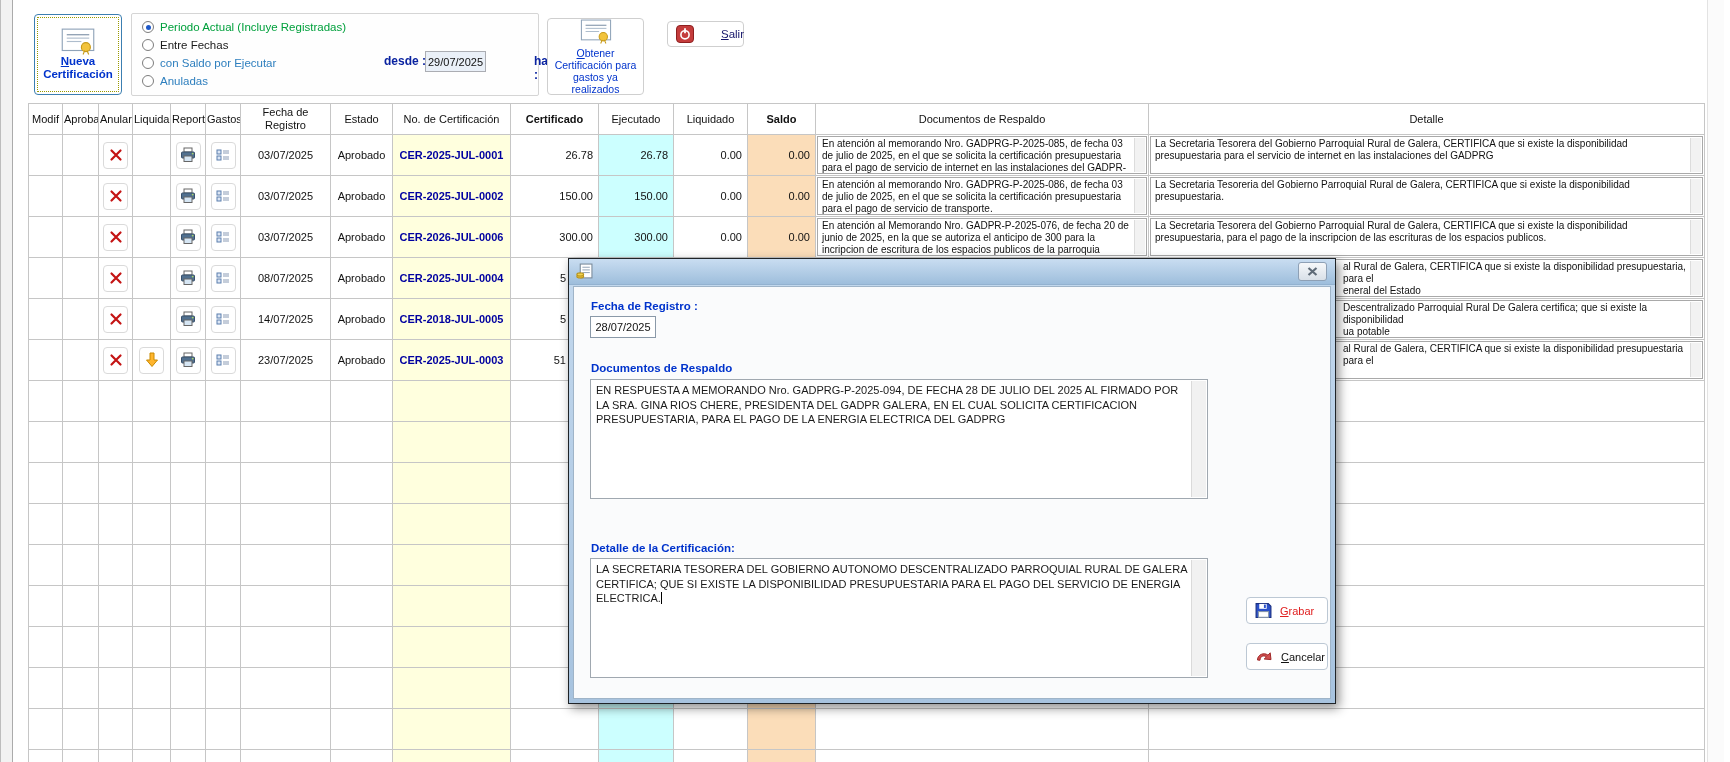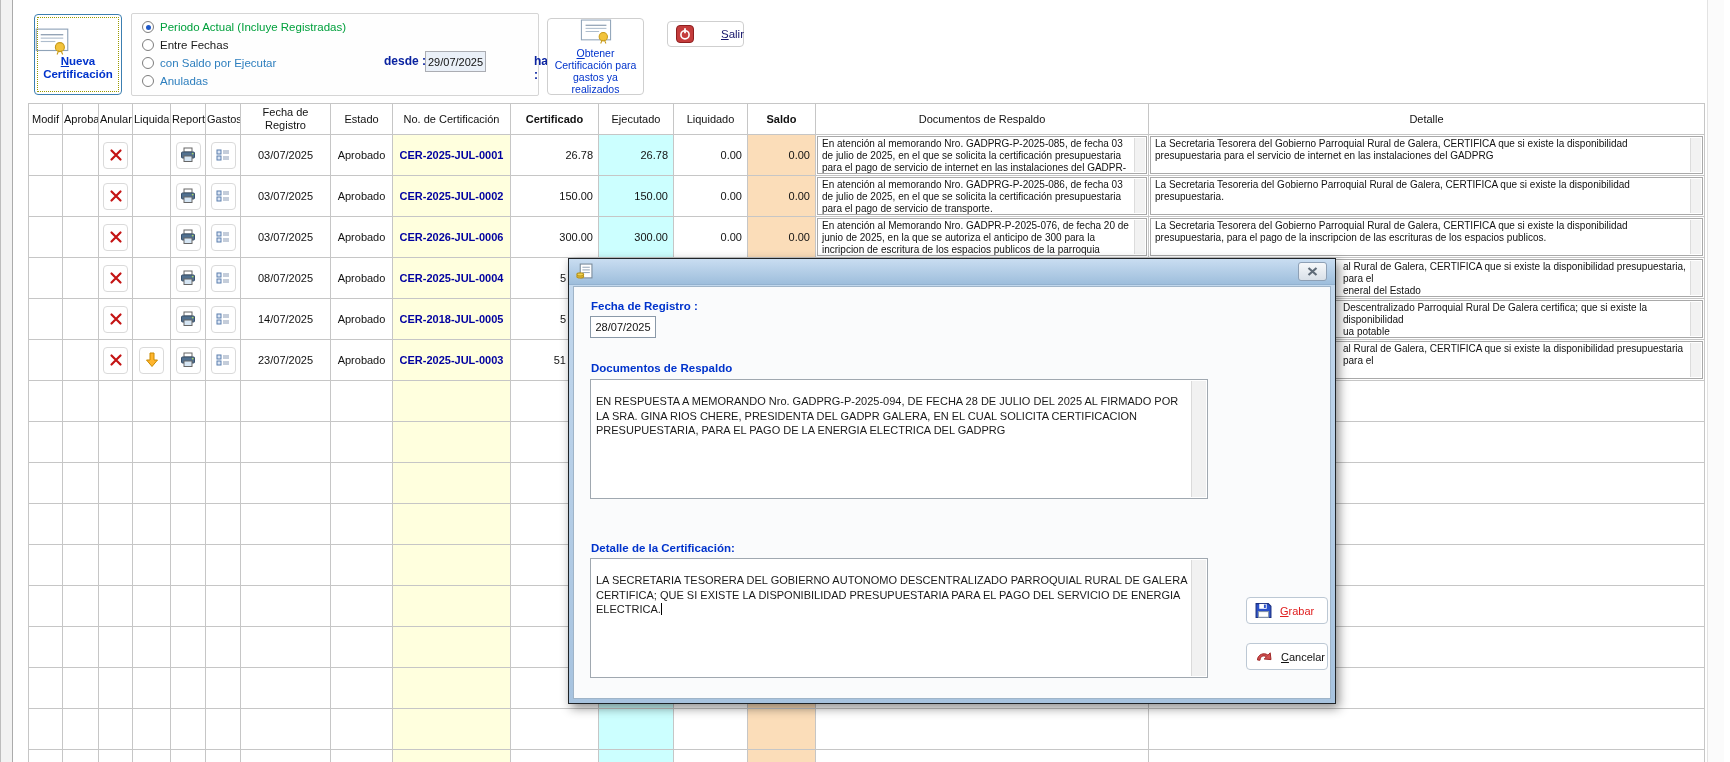--- a/index.html
+++ b/index.html
@@ -8,21 +8,21 @@
   .screen { position:relative; width:1730px; height:762px; overflow:hidden; background:#fff; }
 
   
   .left-strip { position:absolute; left:0; top:0; width:13px; height:762px;
     background:#F2F2F2; border-left:1px solid #BDBDBD; border-right:1px solid #ABABAB; }
 
   
   .btn-nueva { position:absolute; left:34px; top:14px; width:88px; height:81px;
     background:#fff; border:1px solid #3C7FB1; border-radius:4px;
     outline:1px dotted #9a9a00; outline-offset:-4px;
-    display:flex; flex-direction:column; align-items:flex-start; justify-content:center; gap:0; cursor:pointer; }
+    display:flex; flex-direction:column; align-items:center; justify-content:center; gap:0; cursor:pointer; }
   .btn-nueva .lbl { display:block; color:#0033CC; font-weight:bold; font-size:11.5px; text-align:center; line-height:13px; }
   .hotkey::first-letter { text-decoration:underline; }
 
   .filter-box { position:absolute; left:131px; top:13px; width:408px; height:83px;
     background:#FEFEFE; border:1px solid #D5D5D5; border-radius:2px; }
   .radio-row { position:absolute; left:10px; display:flex; align-items:center; gap:6px; font-size:11.5px; cursor:pointer; }
   .radio { width:12px; height:12px; border-radius:50%; border:1px solid #7d7d7d; background:#fff; position:relative; flex:none; }
   .radio.sel::after { content:""; position:absolute; left:2.5px; top:2.5px; width:5px; height:5px; border-radius:50%; background:#1E58C8; }
   .r1 { top:7px; }  .r2 { top:25px; } .r3 { top:43px; } .r4 { top:61px; }
   .lab-green { color:var(--green_filter); }
@@ -84,21 +84,21 @@
     background:linear-gradient(#F6F8FA,#D9E0E8); display:flex; align-items:center; justify-content:center; cursor:pointer; }
   .modal-body { position:absolute; left:4px; right:4px; top:27px; bottom:4px;
     background:#FAFBFC; border:1px solid #9FB4C8; }
   .m-label { position:absolute; font-size:11.5px; font-weight:bold; color:var(--label_blue); }
   .m-fecha-label { left:17px; top:13px; }
   .m-fecha-input { position:absolute; left:16px; top:29px; width:66px; height:22px;
     border:1px solid #8A99A8; background:#fff; font-size:11px; font-family:inherit; text-align:center; color:#111; }
   .m-doc-label { left:17px; top:75px; }
   .m-det-label { left:17px; top:255px; }
   .ta { position:absolute; left:16px; width:618px; height:120px; background:#fff;
-    border:1px solid #A0A8B0; font-size:11px; line-height:14.5px; padding:14px 20px 3px 5px; color:#1a1a1a; }
+    border:1px solid #A0A8B0; font-size:11px; line-height:14.5px; padding:3px 20px 3px 5px; color:#1a1a1a; }
   .ta::after { content:""; position:absolute; right:1px; top:1px; bottom:1px; width:14px;
     background:#F1F1F1; border-left:1px solid #DADADA; }
   .ta1 { top:92px; } .ta2 { top:271px; }
   .caret { display:inline-block; width:1px; height:12px; background:#000; vertical-align:-2px; }
   .m-btn { position:absolute; left:672px; width:82px; height:27px; background:#fff;
     border:1px solid #BCC8D4; border-radius:4px; display:flex; align-items:center; gap:8px; padding:0 8px; cursor:pointer; }
   .m-btn .lbl { display:block; font-size:11px; }
   .btn-grabar { top:310px; } .btn-grabar .lbl { color:var(--red_accent); }
   .btn-cancelar { top:356px;text-align:right; } .btn-cancelar .lbl { color:#111; }
   svg { display:block; }

